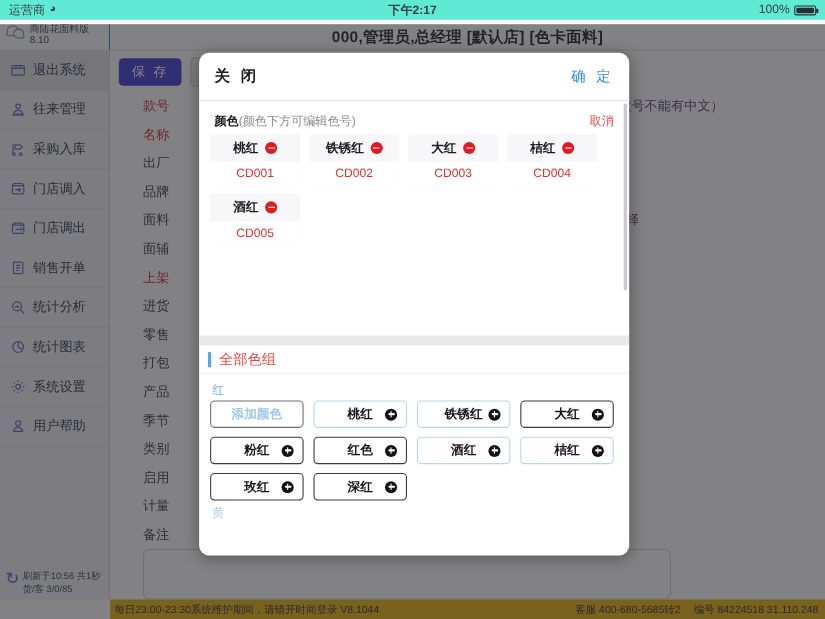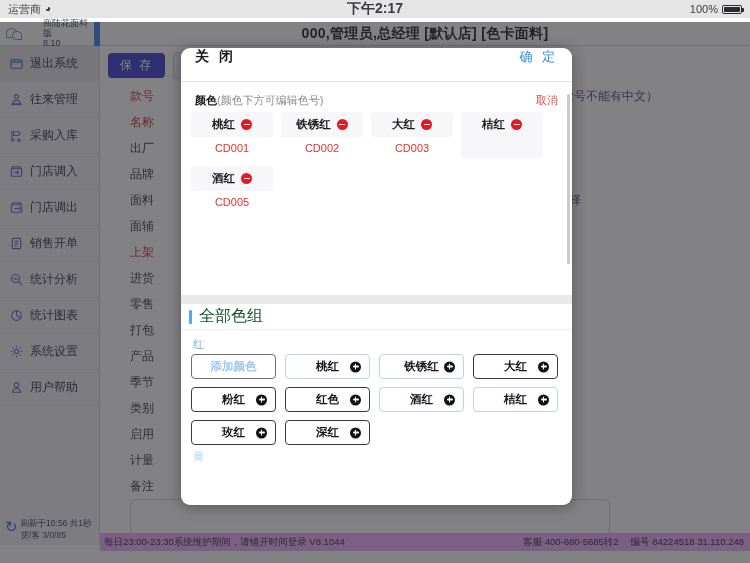--- a/index.html
+++ b/index.html
@@ -8,39 +8,39 @@
     font-family: "Liberation Sans", "DejaVu Sans", sans-serif;
     overflow: hidden;
     background: #ffffff;
   }
   #app { position: relative; width: 750px; height: 563px; background: #fff; }
 
   
   .statusbar {
     position: absolute; top: 0; left: 0; width: 750px; height: 18px;
     display: flex; align-items: center; font-size: 11px; color: #3c3c42;
-    background: #e5e5e5; z-index: 5;
+    background: #5eead4; z-index: 5;
   }
   .sb-left { padding-left: 8px; display: flex; align-items: center; gap: 4px; }
-  .sb-center { position: absolute; left: 0; right: 0; text-align: center; font-size: 14px; font-weight: 600; }
+  .sb-center { position: absolute; left: 0; right: 0; text-align: center; font-size: 11px; font-weight: 600; }
   .sb-right { position: absolute; right: 8px; display: flex; align-items: center; gap: 4px; }
   .wifi-ico { font-size: 10px; line-height: 1; }
   .batt { display: inline-block; width: 20px; height: 9px; border: 1px solid #2b2b30; border-radius: 2px; position: relative; }
   .batt::after { content:""; position:absolute; right:-3px; top:2.5px; width:2px; height:4px; background:#2b2b30; border-radius:0 1px 1px 0;}
   .batt i { display:block; position:absolute; left:1px; top:1px; bottom:1px; width:16px; background:#2b2b30; border-radius:1px; }
 
   
   .titlebar {
     position: absolute; top: 22px; left: 0; width: 750px; height: 24px;
     border-bottom: 1px solid #d6d6da; background: #fff;
   }
   .app-brand {
     position: absolute; left: 0; top: 0; width: 100px; height: 24px;
-    display: flex; align-items: center; gap: 20px; padding-left: 6px;
-    border-right: 6px solid #3b82f6;
+    display: flex; gap: 4px; padding-left: 6px;
+    border-right: 1px solid #3b82f6;
   }
   .brand-logo {
     width: 17px; height: 14px; flex: 0 0 auto; position: relative;
   }
   .brand-logo .b1 { position:absolute; left:0; top:1px; width:11px; height:10px; border:1.4px solid #7d8fc0; border-radius:50% 50% 50% 10%; }
   .brand-logo .b2 { position:absolute; left:6px; top:4px; width:10px; height:9px; border:1.4px solid #7d8fc0; border-radius:50% 50% 10% 50%; background:#fff;}
   .brand-txt { font-size: 9px; color: #3d4352; line-height: 1.1; text-align: left; }
   .page-title {
     position: absolute; left: 100px; right: 0; top: 0; height: 24px;
     display: flex; align-items: center; justify-content: center;
@@ -87,42 +87,42 @@
   .flabel { width: 60px; color: #35353c; flex: 0 0 auto; }
   .flabel.req { color: #c42b2b; }
   .fhint { color: #5a3a6e; font-size: 12px; }
   .fhint.pick { color: #5a3a6e; }
   .fbigbox {
     margin-left: 30px; width: 480px; height: 46px; border: 1px solid #d0d0d5; border-radius: 6px;
   }
 
   
   .footer {
-    position: absolute; left: 100px; right: 0; bottom: 12px; height: 18px;
+    position: absolute; left: 100px; right: 0; bottom: 0; height: 18px;
     display: flex; align-items: center; font-size: 9.5px; color: #2f2f35;
-    background: #f0abfc;
+    background: #eab308;
   }
   .footer .f-left { padding-left: 4px; }
   .footer .f-right { position: absolute; right: 6px; display: flex; gap: 12px; margin-left: 44px; }
 
   
   .dim {
     position: absolute; left: 0; top: 22px; right: 0; bottom: 0;
     background: rgba(40,40,44,0.58); z-index: 20;
   }
 
   
   .modal {
     position: absolute; left: 181px; top: 48px; width: 391px; height: 457px;
     background: #ffffff; border-radius: 9px; z-index: 30;
     box-shadow: 0 2px 14px rgba(0,0,0,.35);
     display: flex; flex-direction: column; overflow: hidden;
   }
   .m-head {
-    height: 34px; display: flex; align-items: flex-start; justify-content: space-between;
+    height: 44px; display: flex; align-items: center; justify-content: space-between;
     padding: 0 14px; border-bottom: 1px solid #e4e4e8; flex: 0 0 auto;
   }
   .m-close { font-size: 14px; color: #1a1a1f; font-weight: 600; letter-spacing: 3px; }
   .m-ok { font-size: 13px; color: #2f8fe0; letter-spacing: 3px; }
 
   .m-subhead {
     height: 26px; display: flex; align-items: flex-end; justify-content: space-between;
     padding: 0 14px; flex: 0 0 auto;
   }
   .m-sub-l { font-size: 11px; }
@@ -152,21 +152,21 @@
     font-size: 11px; color: #e0322f;
   }
 
   .m-divider { height: 9px; background: #e9e9ec; flex: 0 0 auto; }
 
   .m-grouphead {
     height: 26px; display: flex; align-items: center; padding-left: 8px; gap: 7px;
     border-bottom: 1px solid #ededf0; flex: 0 0 auto;
   }
   .blue-bar { width: 3px; height: 14px; background: #5aa7e8; border-radius: 1px; }
-  .grouphead-txt { font-size: 16px; color: #14532d; }
+  .grouphead-txt { font-size: 13px; color: #ef4444; }
 
   .m-body { flex: 1 1 auto; overflow: hidden; padding: 4px 10px 0 10px; position: relative; }
   .grp-label { font-size: 11px; color: #6bb0e8; padding: 3px 0 2px 2px; }
   .grid { display: flex; flex-wrap: wrap; gap: 8px 9px; font-weight: bold; }
   .pill {
     width: 85px; height: 25px; border-radius: 4px; background: #fff;
     display: flex; align-items: center; justify-content: center; position: relative;
     font-size: 11.5px; color: #16161a;
   }
   .pill.dark { border: 1.3px solid #3a3a40; }
@@ -443,20 +443,21 @@
           <span class="chip-name">大红</span>
           <span class="minus-ico"></span>
         </div>
         <div class="chip-code">CD003</div>
       </div>
       <div class="chip">
         <div class="chip-top">
           <span class="chip-name">桔红</span>
           <span class="minus-ico"></span>
         </div>
+        <div class="chip-code">CD004</div>
       </div>
       <div class="chip">
         <div class="chip-top">
           <span class="chip-name">酒红</span>
           <span class="minus-ico"></span>
         </div>
         <div class="chip-code">CD005</div>
       </div>
     </div>
 

